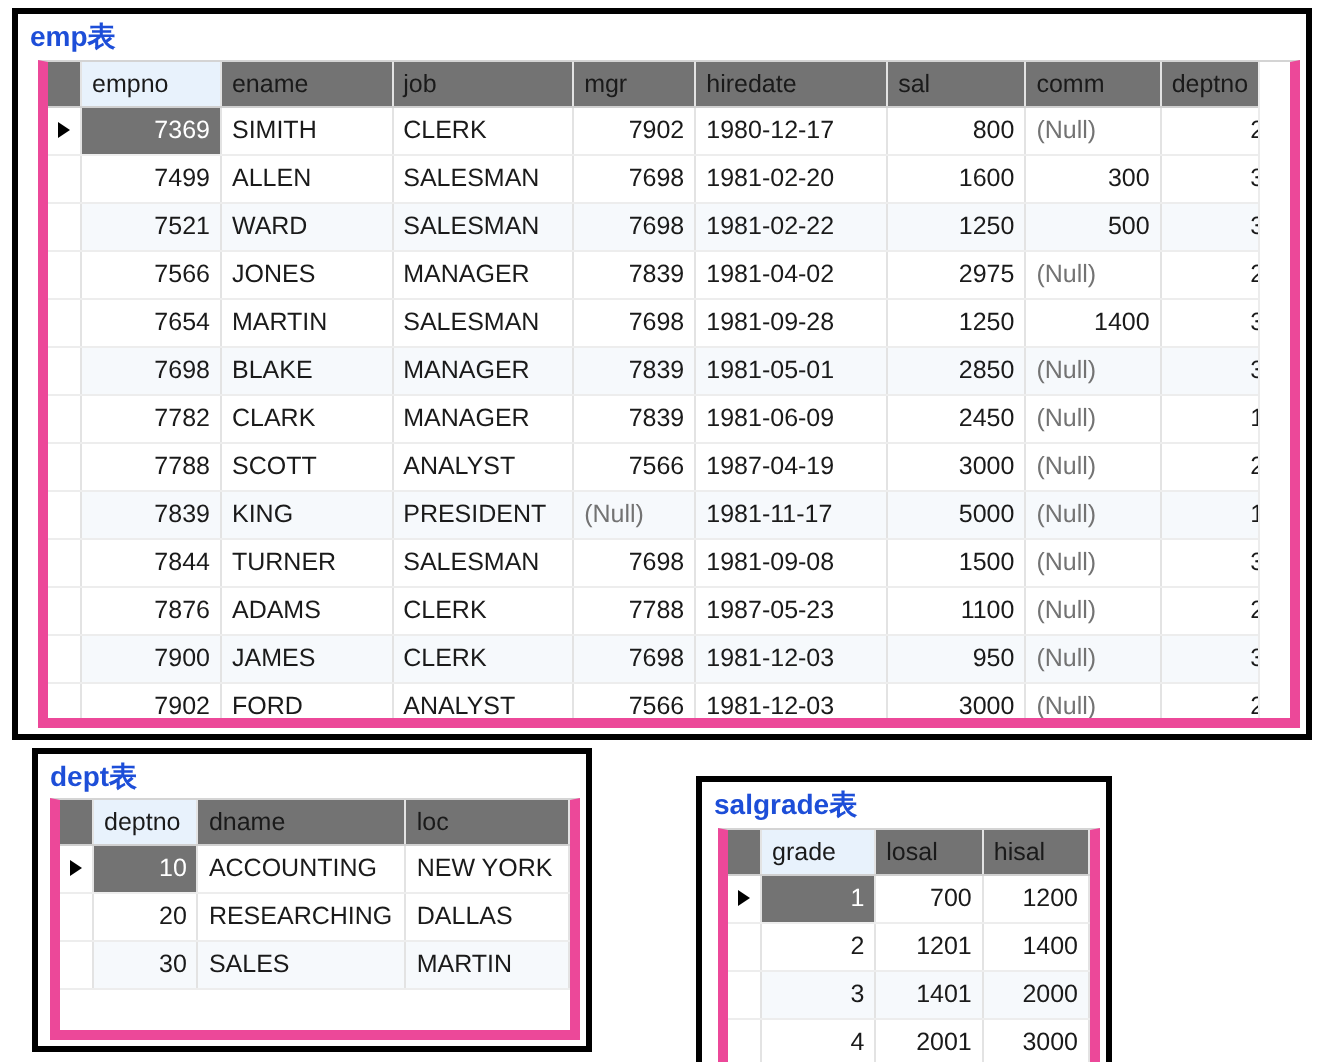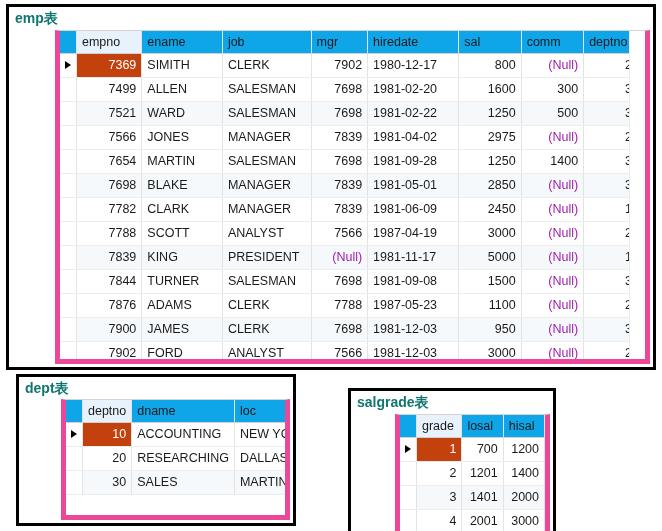--- a/index.html
+++ b/index.html
@@ -23,36 +23,35 @@
     background: #ffffff;
     box-sizing: border-box;
   }
   #emp-frame      { left: 6px;   top: 4px;   width: 650px; height: 366px; }
   #dept-frame     { left: 16px;  top: 374px; width: 280px; height: 152px; }
   #salgrade-frame { left: 348px; top: 388px; width: 208px; height: 157px; }
 
   .table-title {
     font-size: 14px;
     font-weight: bold;
-    color: #0f766e;
+    color: #1d4ed8;
     line-height: 16px;
     padding: 3px 0 2px 6px;
     white-space: nowrap;
     user-select: none;
   }
 
   
   .grid-wrap {
     position: absolute;
     background: #ffffff;
     border: 5px solid #ec4899;
     border-top: 1px solid #d4d4d4;
     box-sizing: border-box;
     overflow: hidden;
-    margin-left: 36px;
   }
   table.grid {
     border-collapse: collapse;
     table-layout: fixed;
     font-size: 12.5px;
     color: #1a1a1a;
     background: #ffffff;
   }
   table.grid th,
   table.grid td {
@@ -60,21 +59,21 @@
     border-bottom: 1px solid #ededed;
     padding: 0 5px;
     height: 23px;
     line-height: 23px;
     overflow: hidden;
     white-space: nowrap;
     font-weight: normal;
     box-sizing: border-box;
   }
   table.grid thead th {
-    background: #0ea5e9;
+    background: #737373;
     border-bottom: 1px solid #d0d0d0;
     text-align: left;
     color: #1a1a1a;
     font-size: 12.5px;
     height: 22px;
     line-height: 22px;
   }
   table.grid thead th.hdr-sel {
     background: #e8f2fc;
   }
@@ -92,25 +91,25 @@
     display: inline-block;
     width: 0; height: 0;
     border-left: 6px solid #000000;
     border-top: 4px solid transparent;
     border-bottom: 4px solid transparent;
     vertical-align: middle;
     margin-bottom: 2px;
   }
   td.num { text-align: right; }
   td.txt { text-align: left; }
-  td.null { color: #a21caf; text-align: right; }
+  td.null { color: #737373; }
   tr.alt td { background: #f6f9fc; }
   tr.alt td.ind { background: #ffffff; }
   td.sel {
-    background: #c2410c;
+    background: #737373;
     color: #ffffff;
   }
 
   
   .vscroll {
     position: absolute;
     right: 0; top: 0; bottom: 0;
     width: 15px;
     background: #ffffff;
     border-left: 1px solid #ececec;

